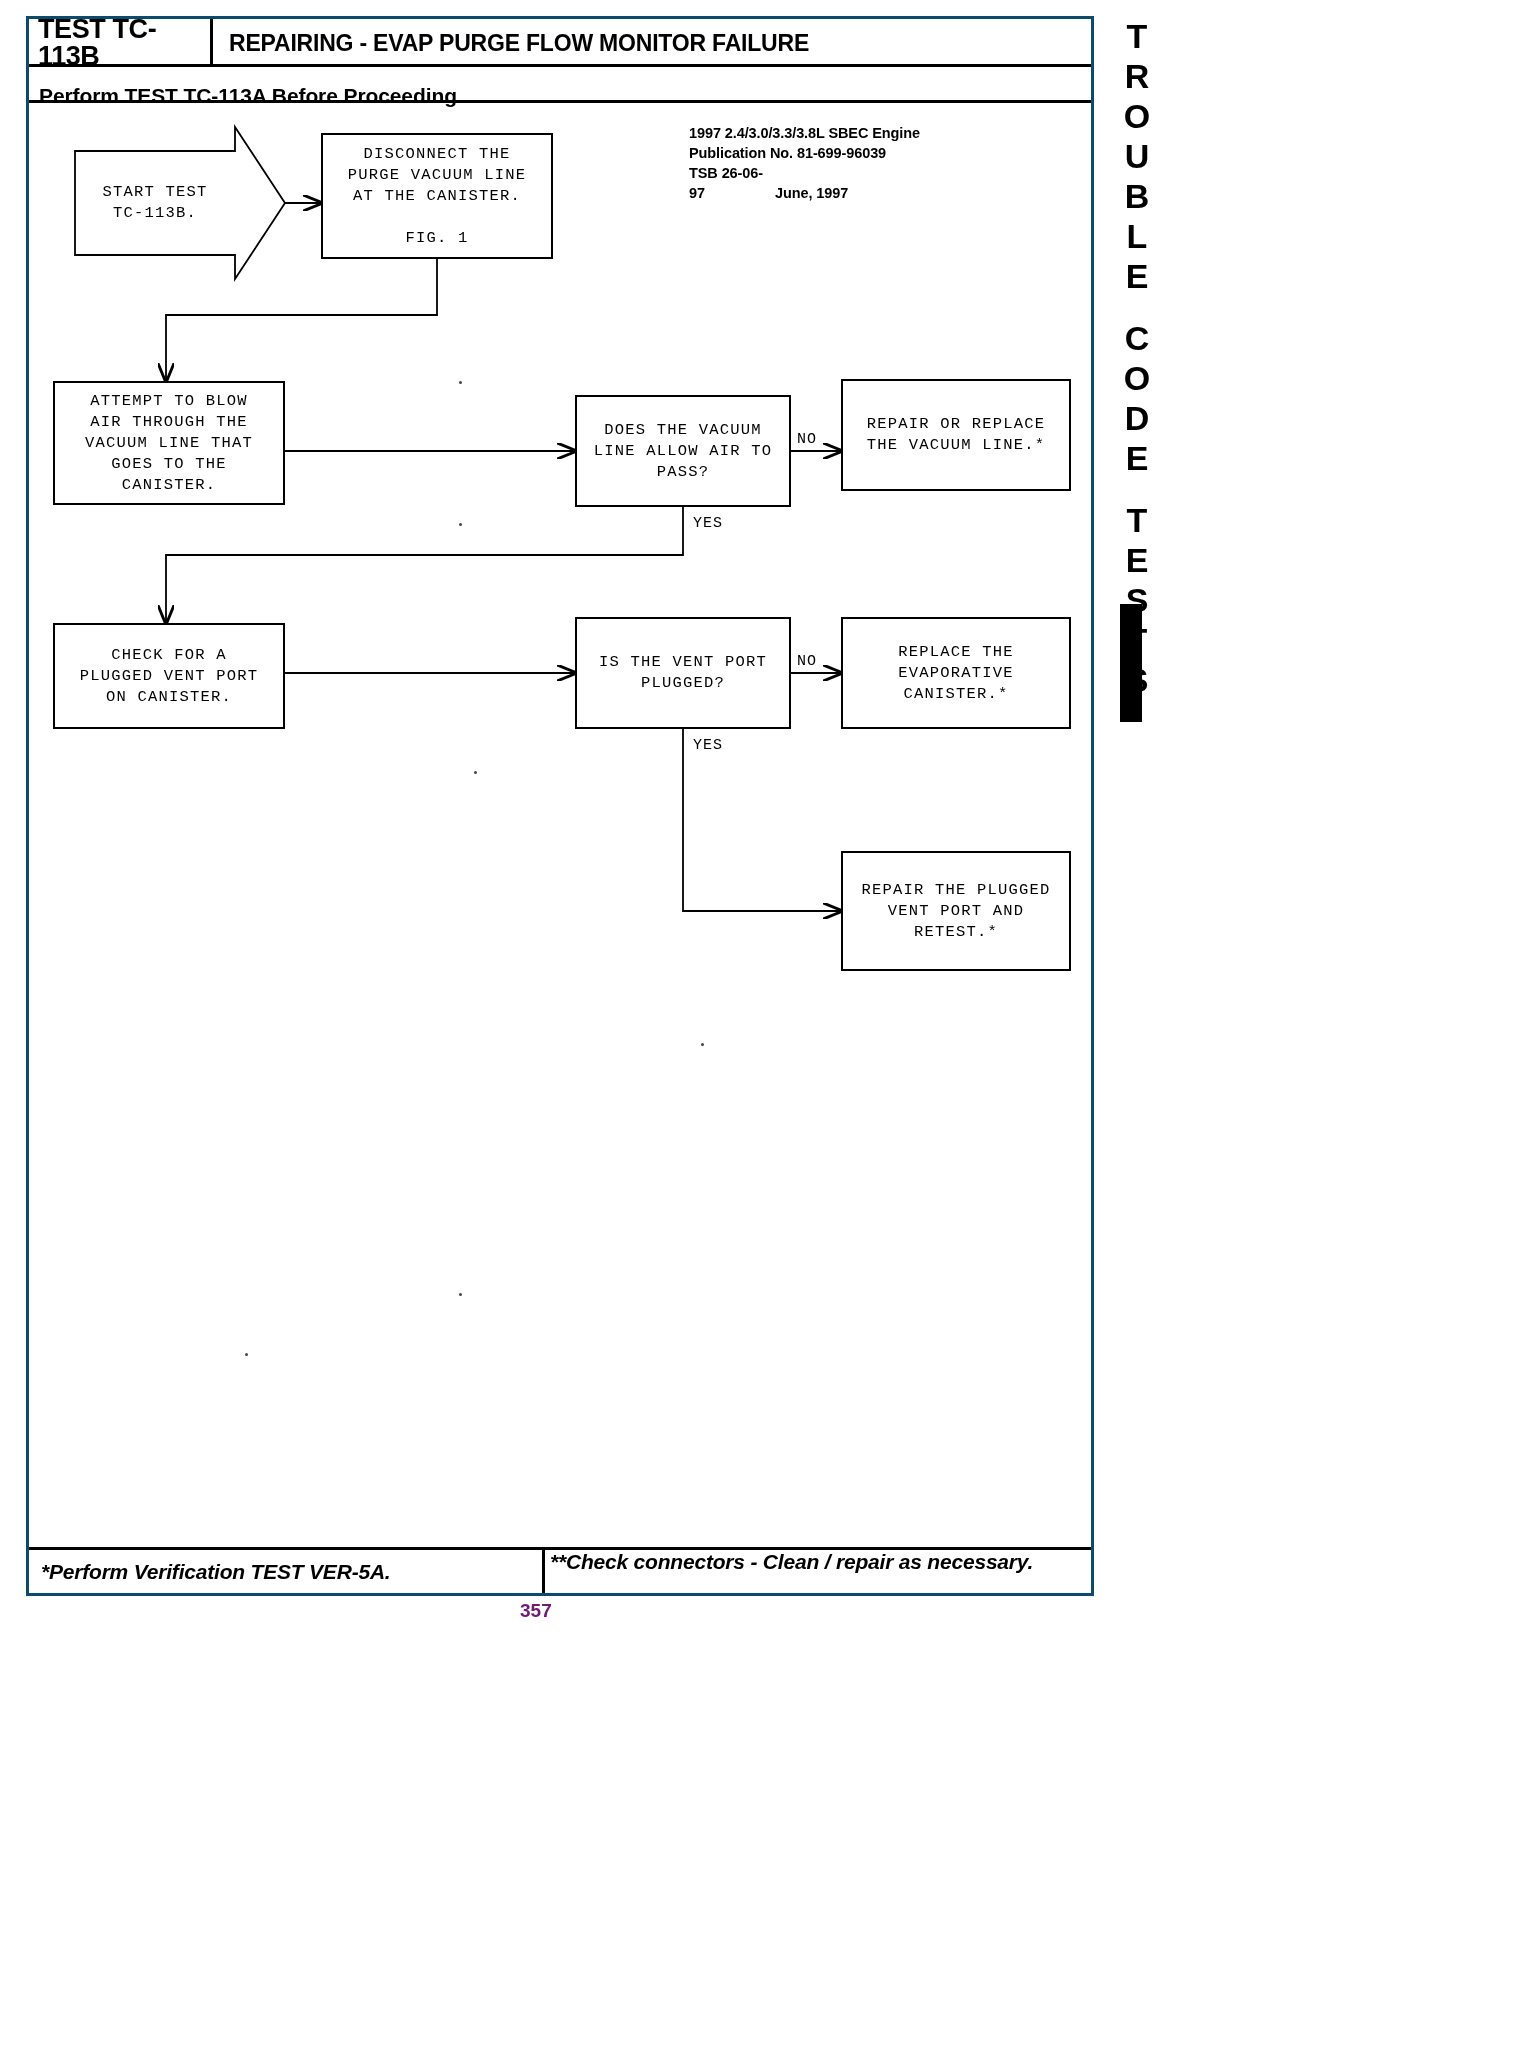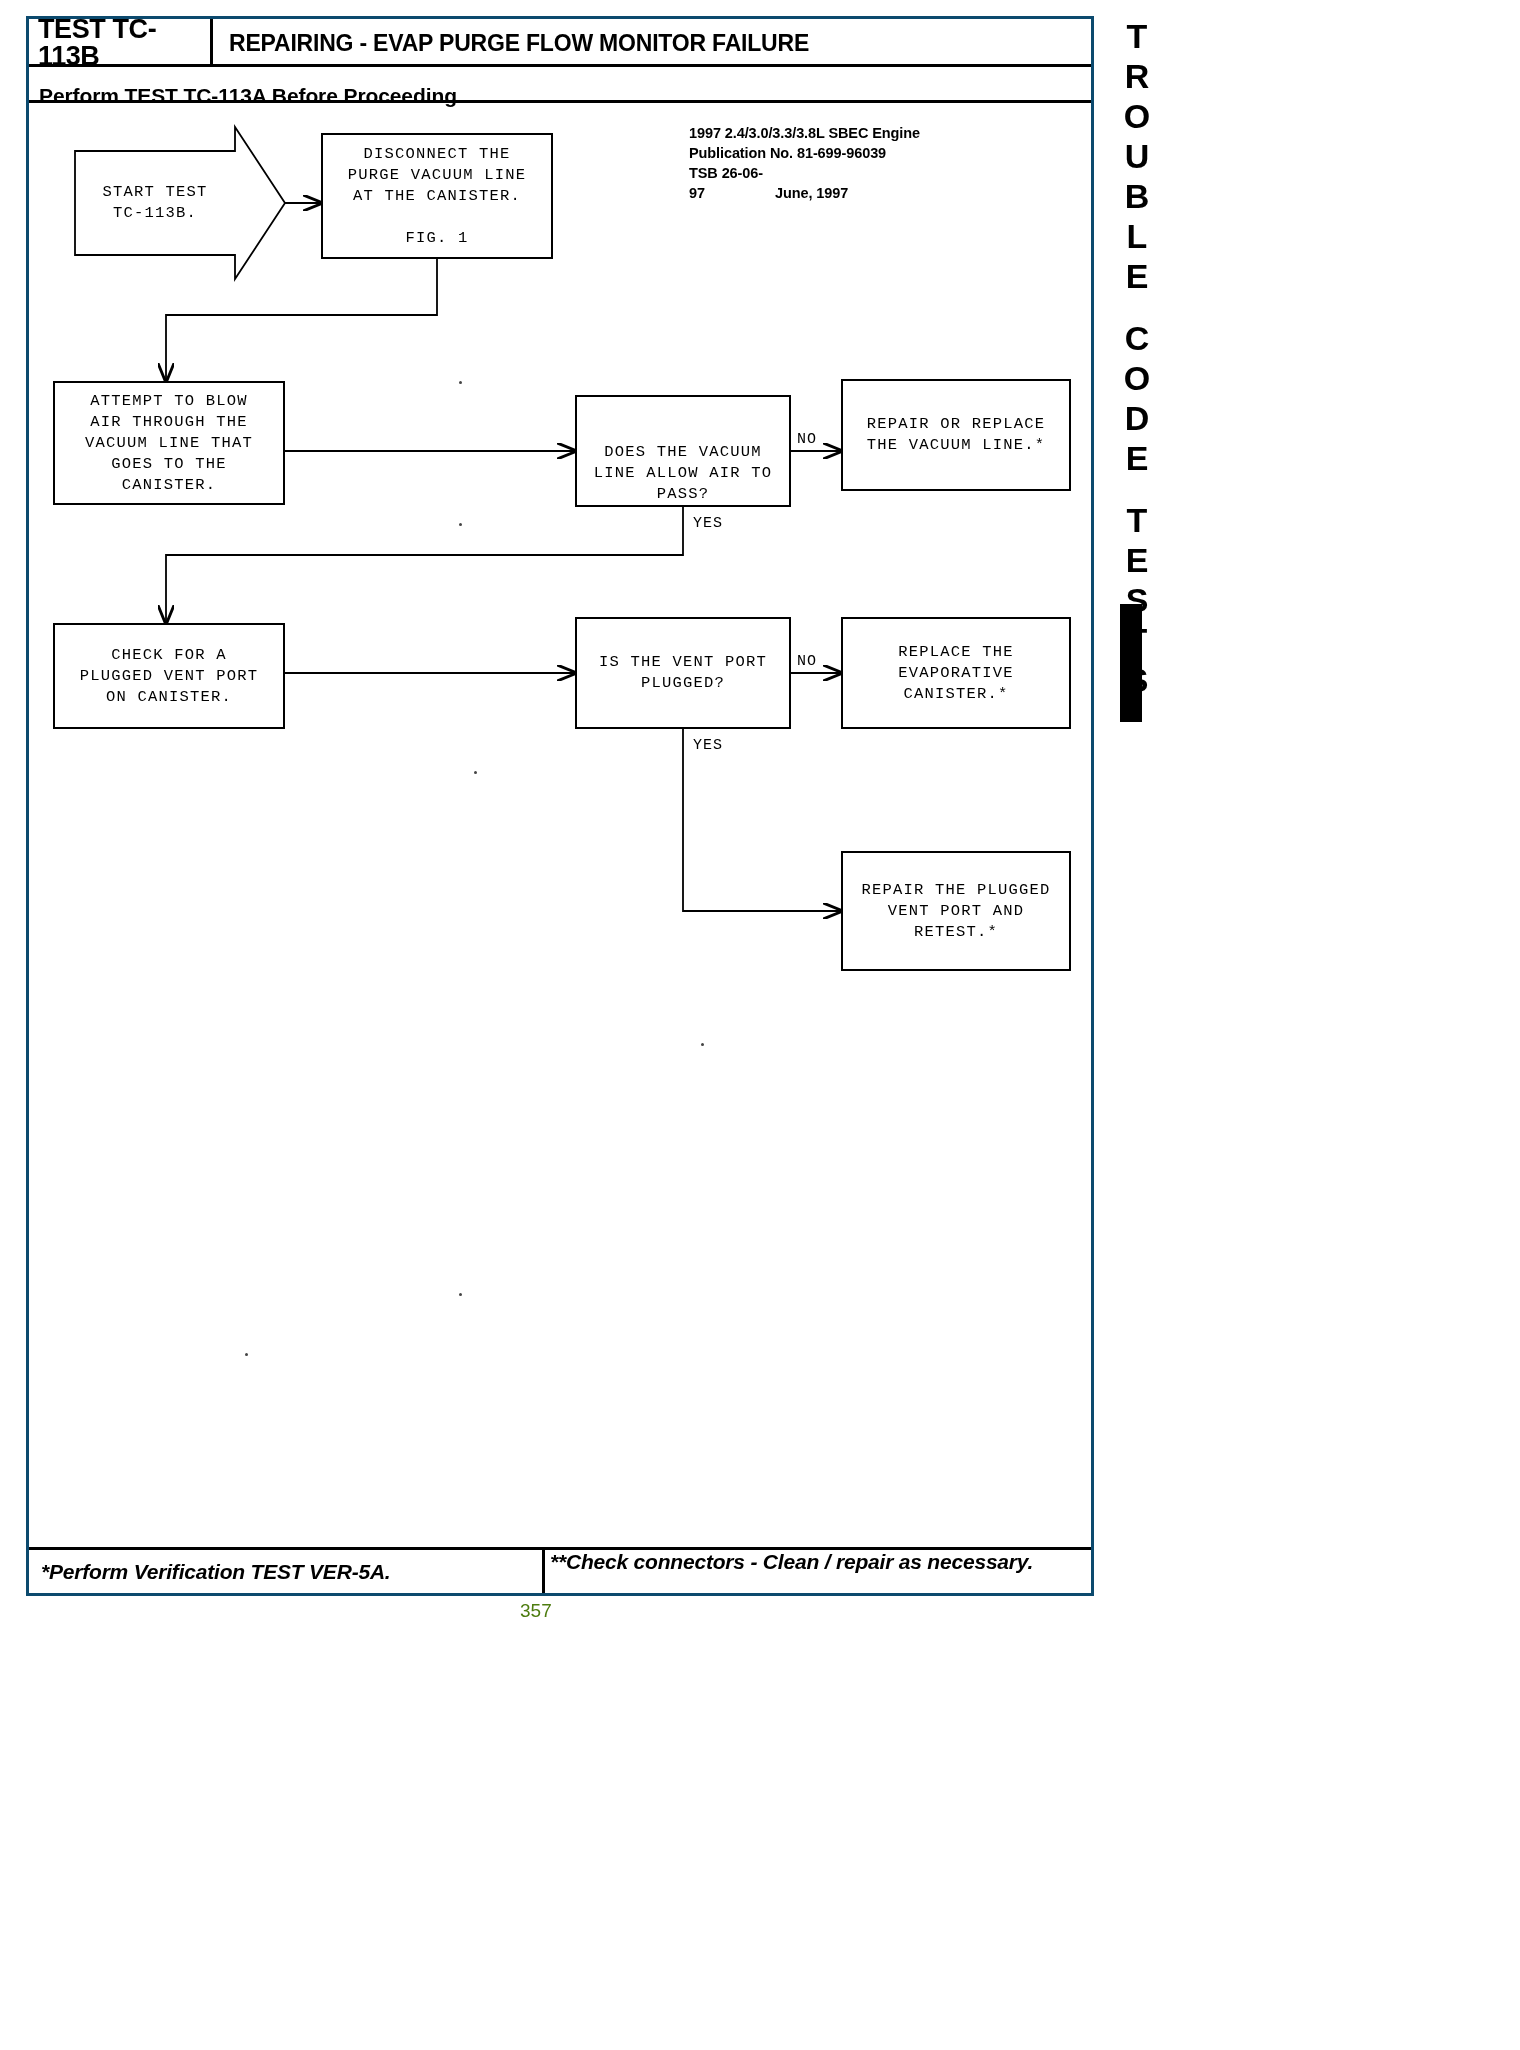--- a/index.html
+++ b/index.html
@@ -49,21 +49,21 @@
   .speck{position:absolute;width:3px;height:3px;background:#444;border-radius:50%;}
 
   
   .side{position:absolute;left:1106px;top:16px;width:62px;height:1580px;}
   .side-title{position:absolute;left:0;top:0;width:62px;display:flex;flex-direction:column;align-items:center;}
   .side-title .ch{font-size:34px;font-weight:bold;line-height:40px;letter-spacing:0;}
   .side-title .gap{height:22px;}
   .side-tab{position:absolute;left:14px;top:588px;width:22px;height:118px;background:#000;}
 
   
-  .pageno{position:absolute;left:520px;top:1600px;font-size:19px;font-weight:normal;color:#4d7c0f;}
+  .pageno{position:absolute;left:520px;top:1600px;font-size:19px;font-weight:bold;color:#701a75;}
 </style>
 </head>
 <body>
 
 <div class="page">
 
   <div class="sheet">
 
     <div class="hdr1">
       <div class="testbox">
@@ -126,21 +126,21 @@
       </div>
 
       <div class="fbox" style="left:24px;top:278px;width:232px;height:124px;">
         <span>ATTEMPT TO BLOW
 AIR THROUGH THE
 VACUUM LINE THAT
 GOES TO THE
 CANISTER.</span>
       </div>
 
-      <div class="fbox" style="left:546px;top:292px;width:216px;height:112px;align-items:flex-end;">
+      <div class="fbox" style="left:546px;top:292px;width:216px;height:112px;">
         <span>DOES THE VACUUM
 LINE ALLOW AIR TO
 PASS?</span>
       </div>
 
       <div class="fbox" style="left:812px;top:276px;width:230px;height:112px;">
         <span>REPAIR OR REPLACE
 THE VACUUM LINE.*</span>
       </div>
 

